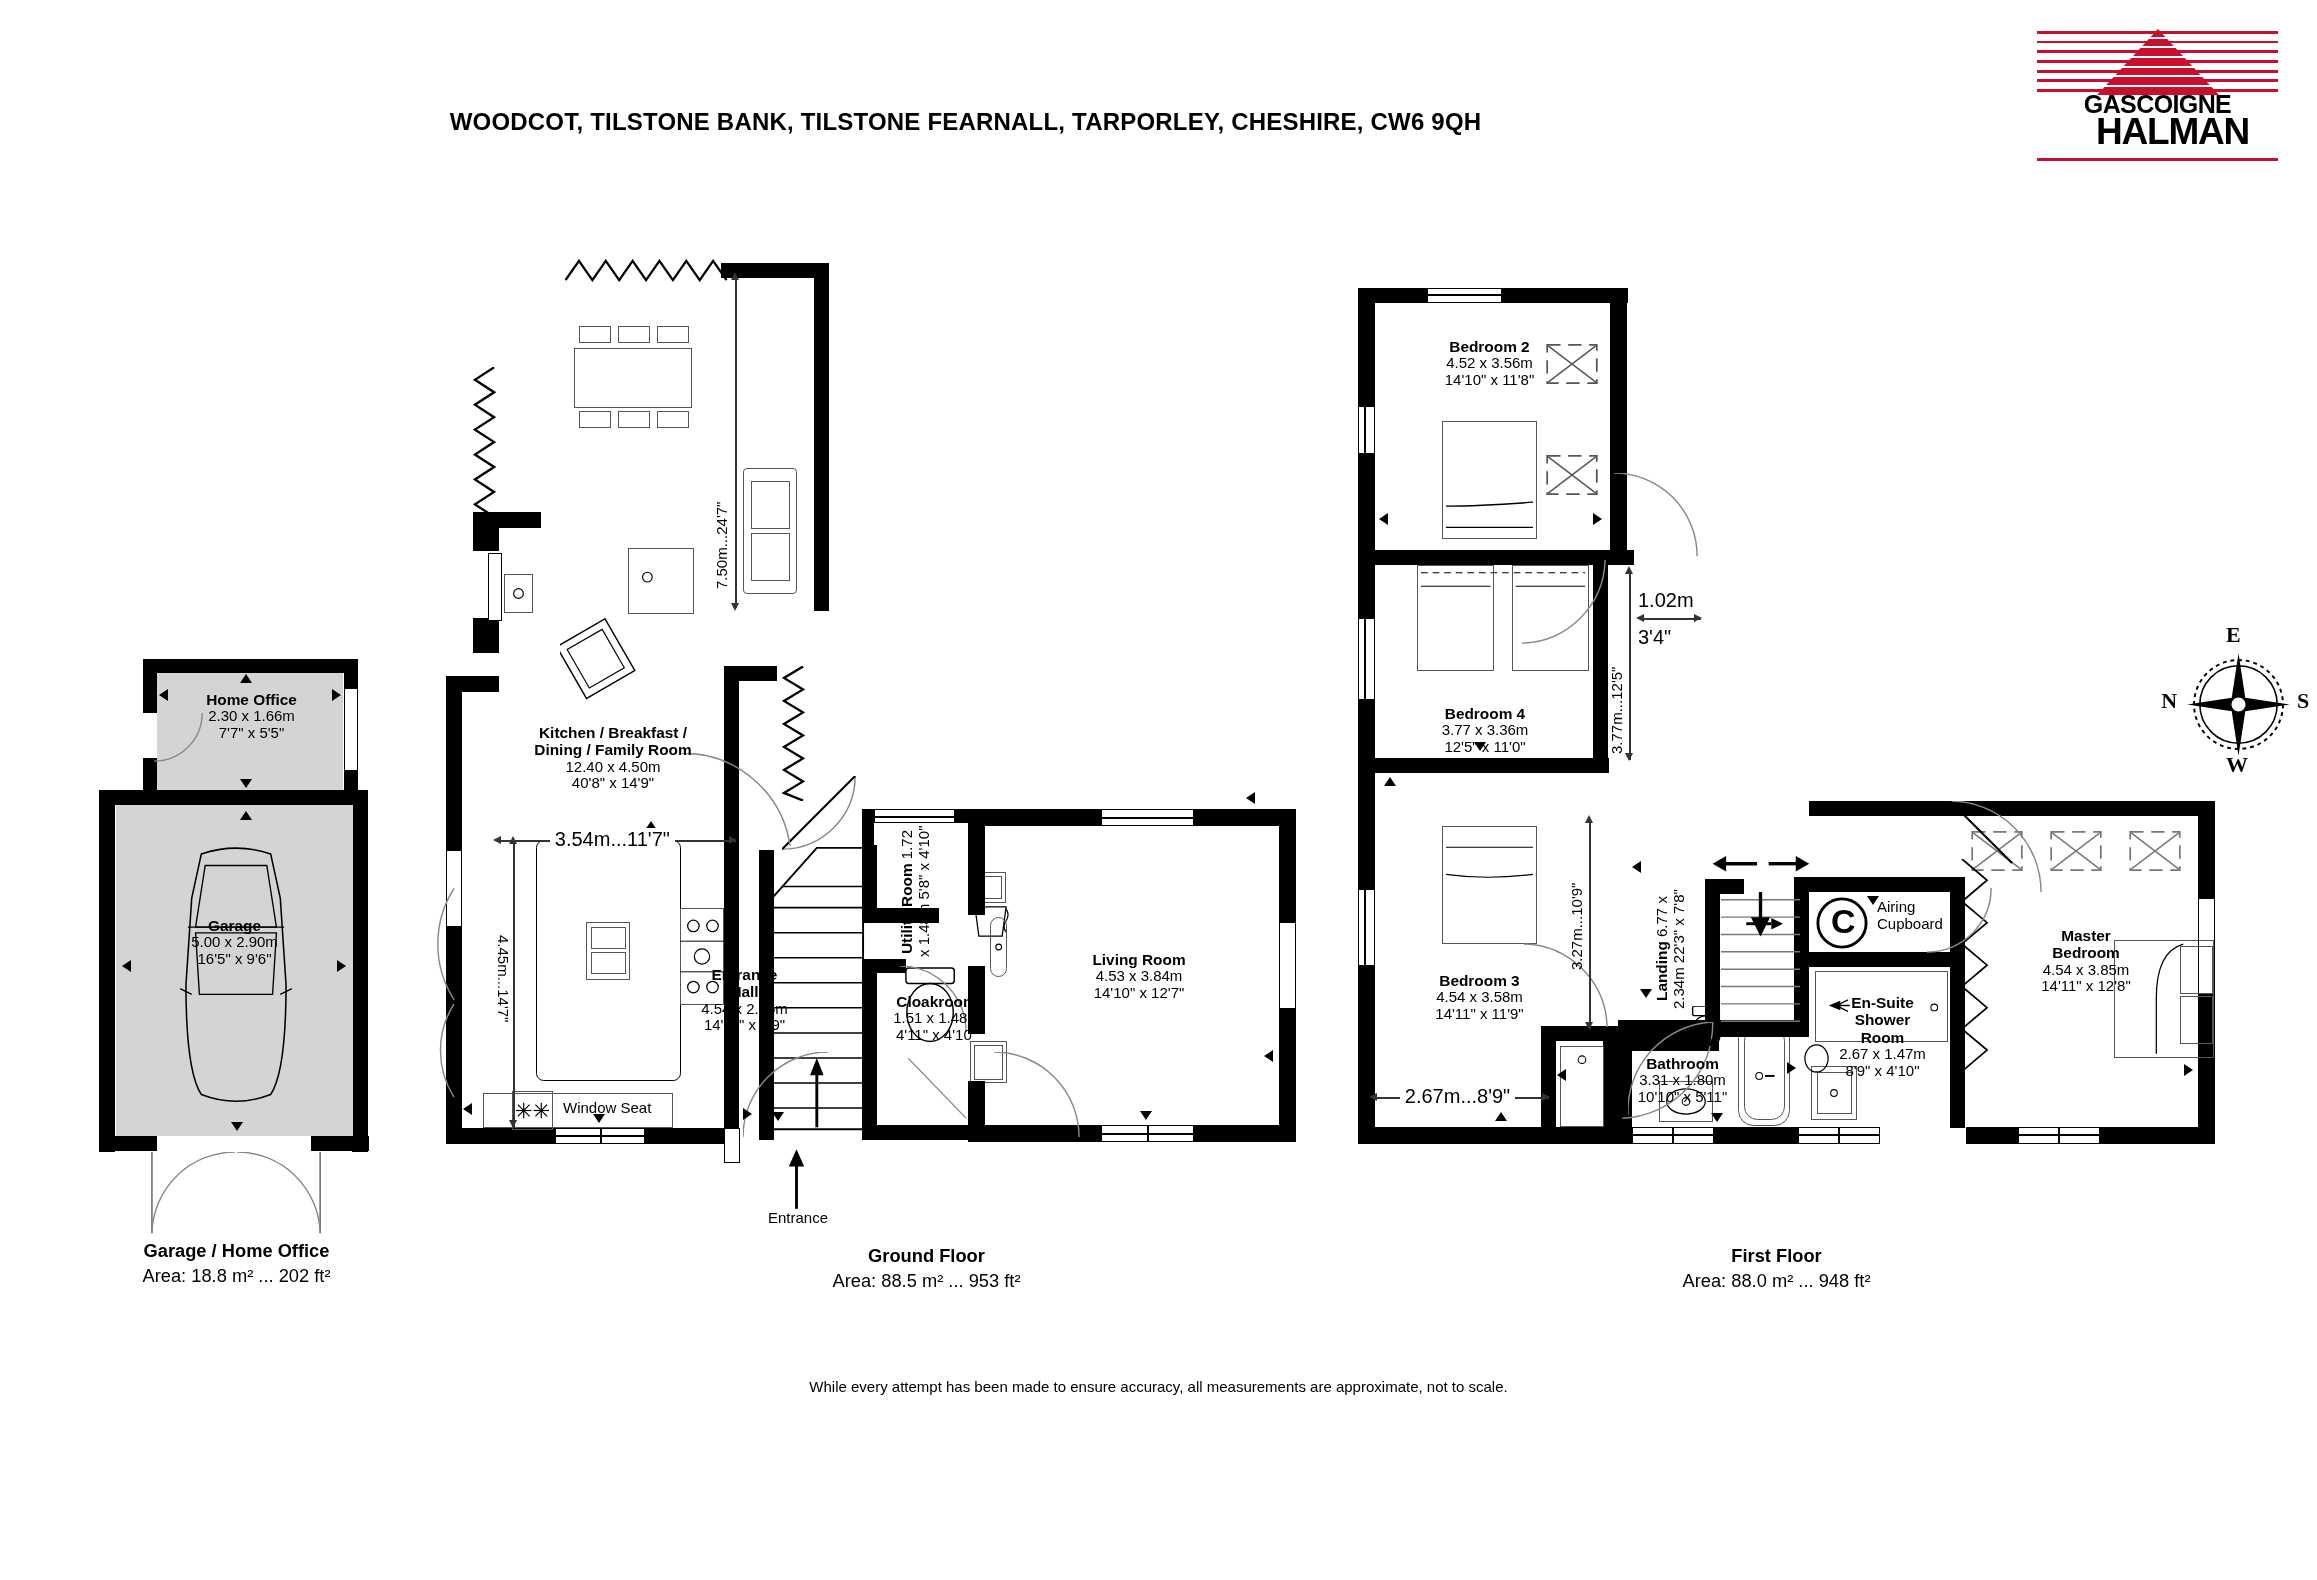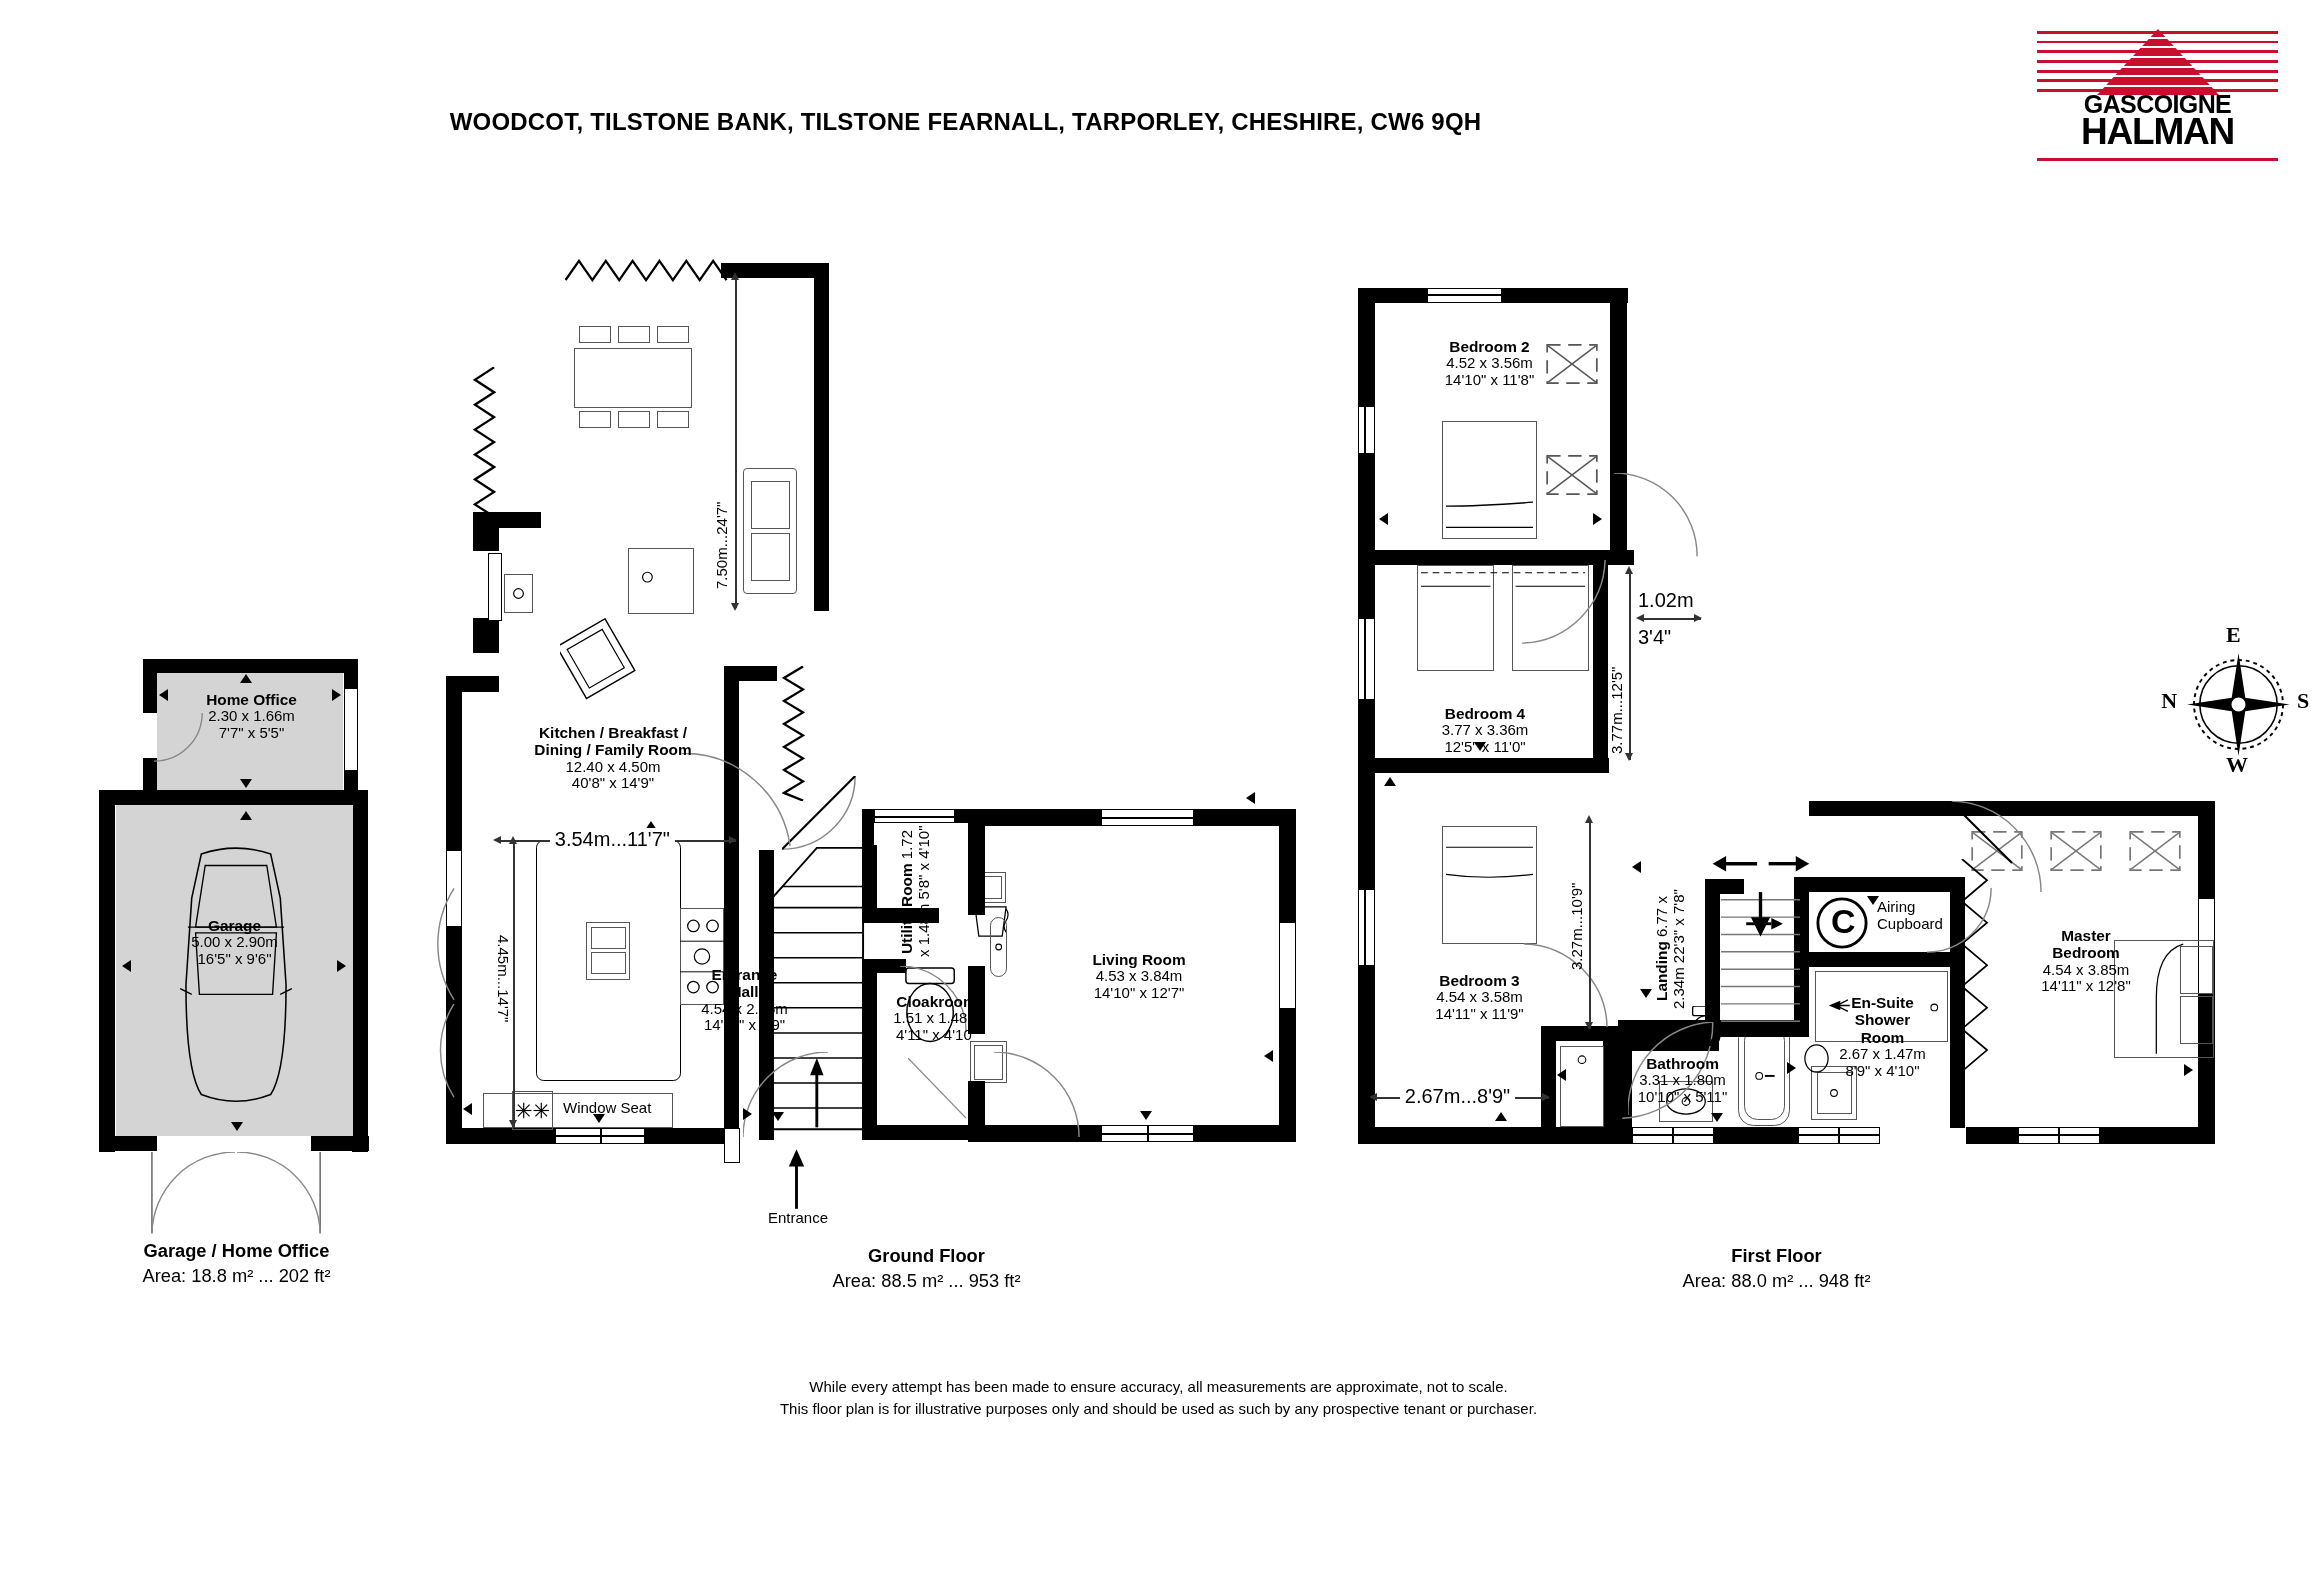--- a/index.html
+++ b/index.html
@@ -50,21 +50,21 @@
   }
   .logo-tri-lines { position: absolute; left: 60px; top: 11.6px; width: 122px; height: 66px; }
   .logo-tri-lines i { position: absolute; left: 0; width: 122px; height: 1.9px; background: #ffffff; }
   .logo-word1 {
     position: absolute; left: 0; top: 73px; width: 241px;
     text-align: center;
     font-size: 25px; font-weight: bold; letter-spacing: -0.6px;
     font-family: "Liberation Sans", sans-serif;
   }
   .logo-word2 {
-    position: absolute; left: 0; top: 96px; width: 241px;
+    position: absolute; left: 15px; top: 96px; width: 241px;
     text-align: center;
     font-size: 37px; font-weight: bold; letter-spacing: -1.2px;
     line-height: 37px;
   }
 
   
   .wall  { position: absolute; background: #000000; }
   .fill  { position: absolute; background: #d4d4d4; }
   .thin  { position: absolute; border: 1.9px solid #000; box-sizing: border-box; background: transparent; }
   .thinl { position: absolute; border: 1px solid #555; box-sizing: border-box; background: transparent; }
@@ -777,15 +777,14 @@
   </div>
 
   <div class="floor-caption" style="left:1593px;top:1244px;width:367px">
     <b>First Floor</b>
     <span>Area: 88.0 m² ... 948 ft²</span>
   </div>
 </div>
 
 <div id="footer">
   <div class="disclaimer">While every attempt has been made to ensure accuracy, all measurements are approximate, not to scale.</div>
-  <div class="disclaimer">This floor plan is for illustrative purposes only and should be used as such by any prospective tenant or purchaser.</div>
 </div>
 
 
 </body></html>

